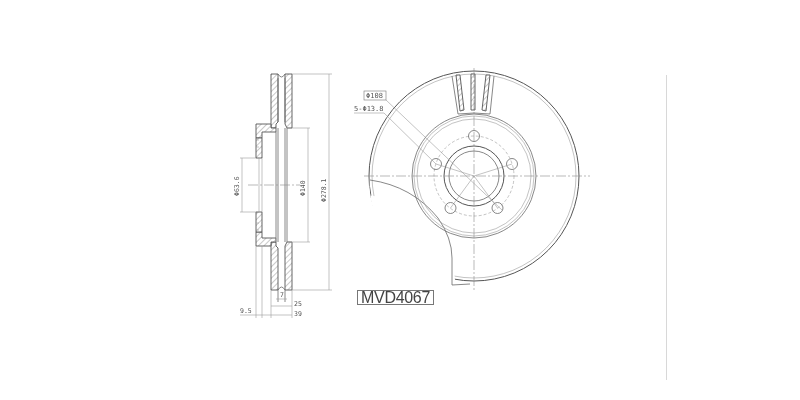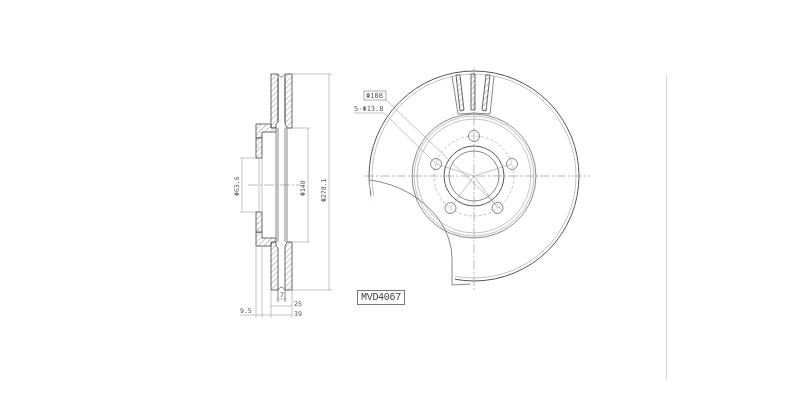--- a/index.html
+++ b/index.html
@@ -37,22 +37,22 @@
       font-size: 7px;
       fill: #555555;
     }
     .part-label {
       position: absolute;
       left: 357px;
       top: 290px;
       height: 13px;
       padding: 0 3px;
       border: 1px solid #777777;
-      font-family: Liberation Mono, monospace;
-      font-size: 10px;
+      font-family: Liberation Sans, sans-serif;
+      font-size: 16px;
       line-height: 13px;
       color: #444444;
       letter-spacing: -0.3px;
       background: #ffffff;
     }
     .border-line {
       position: absolute;
       left: 666px;
       top: 75px;
       width: 1px;

